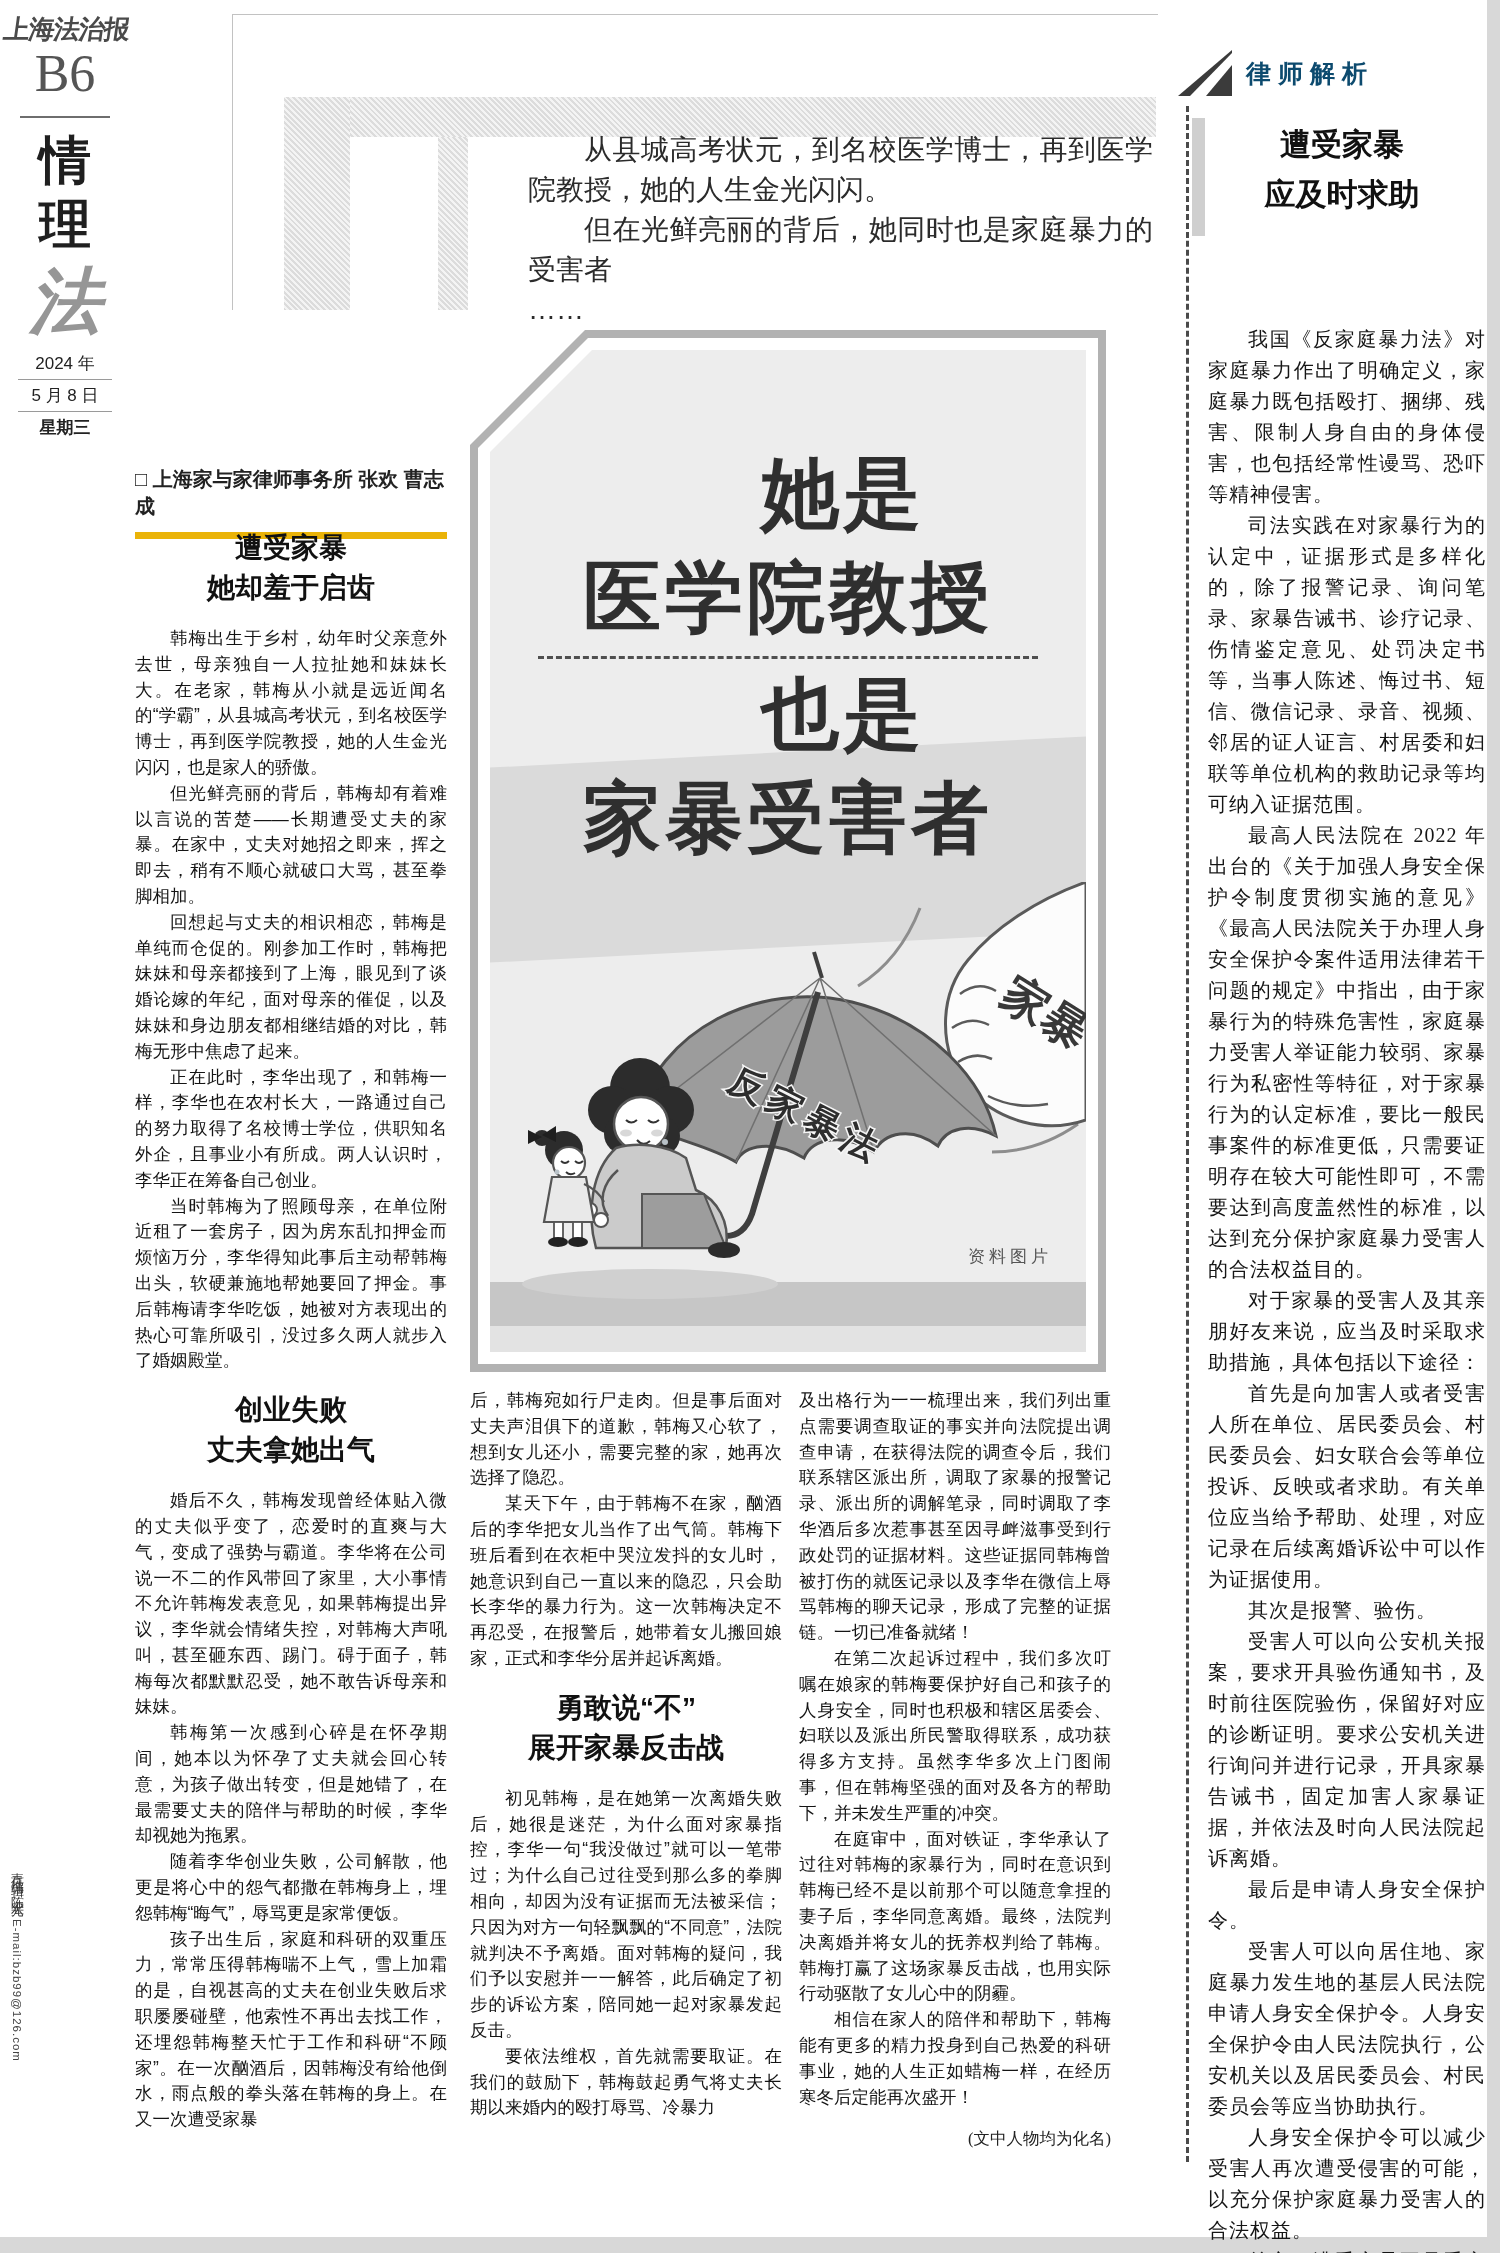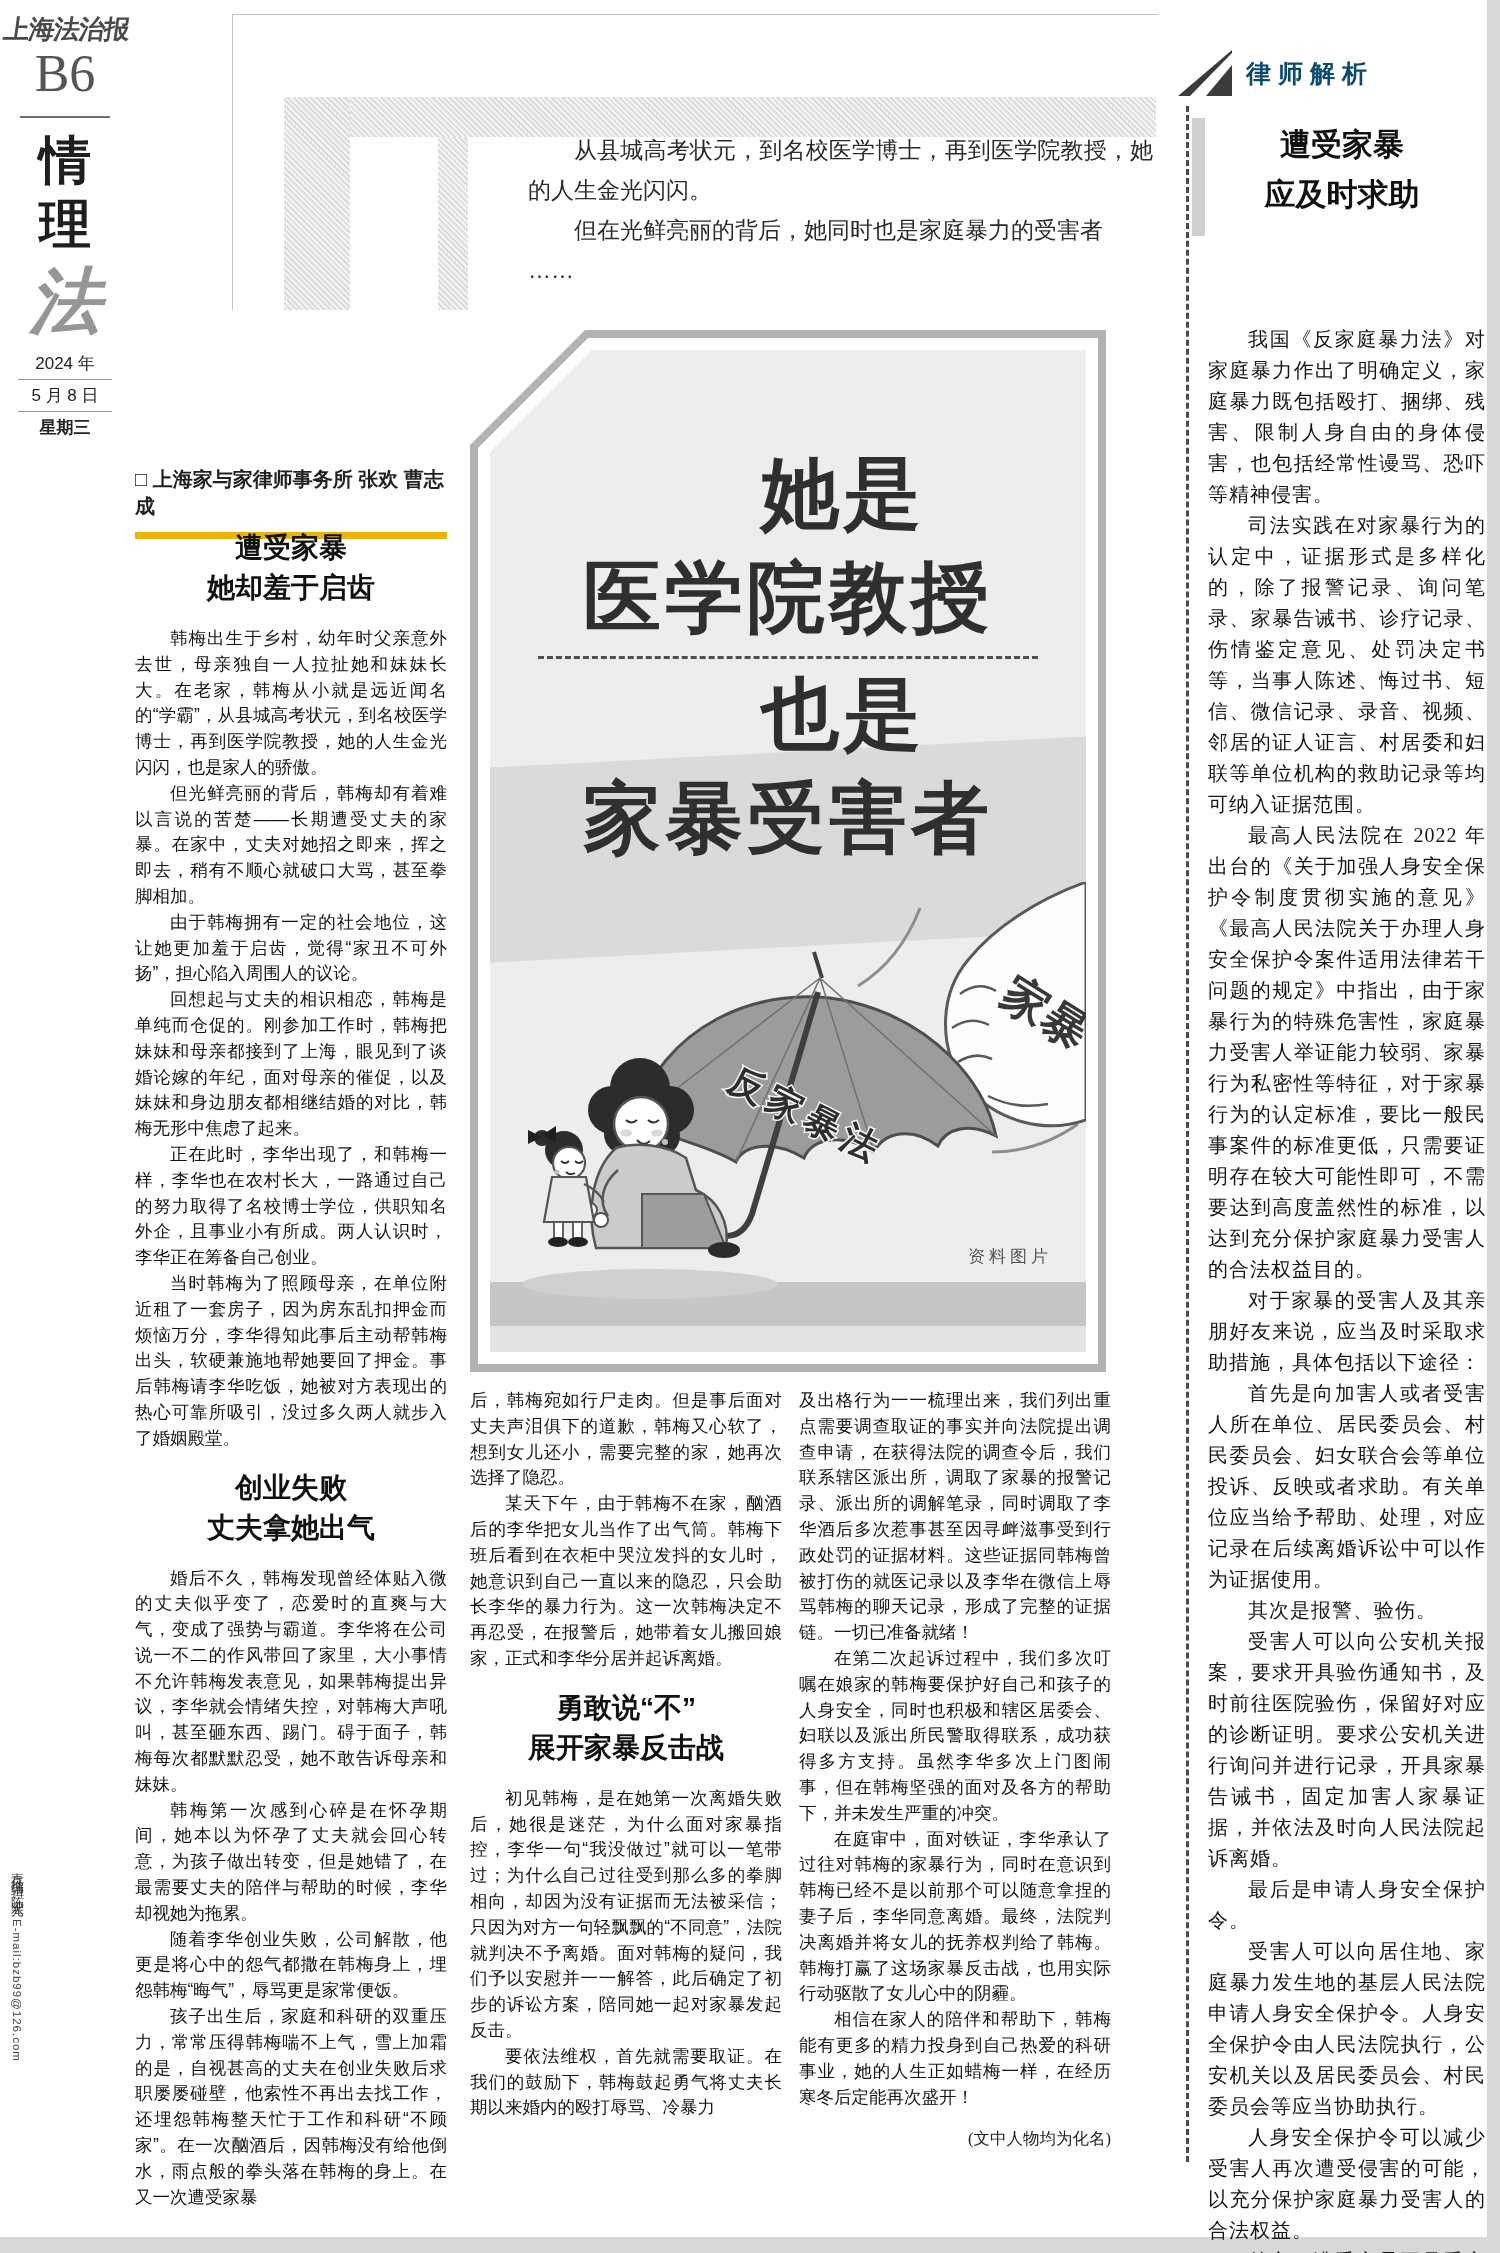--- a/index.html
+++ b/index.html
@@ -28,21 +28,21 @@
     color:#333;letter-spacing:4px;}
   .editor-vert .mail{font-size:11.5px;letter-spacing:1px;color:#444;margin-top:14px;}
 
   
   .intro-topline{left:232px;top:14px;width:926px;border-top:1px solid #c2c2c2;}
   .intro-leftline{left:232px;top:14px;height:296px;border-left:1px solid #c2c2c2;}
   .ht{background:repeating-linear-gradient(45deg,#dcdcdc 0 2px,#f4f4f4 2px 4px);}
   .band-h{left:284px;top:97px;width:872px;height:40px;}
   .band-v1{left:284px;top:97px;width:66px;height:213px;}
   .band-v2{left:438px;top:137px;width:30px;height:173px;}
-  .intro-text{left:528px;top:130px;width:625px;font-size:23px;line-height:40px;color:#2b2b2b;text-align:justify;}
+  .intro-text{left:528px;top:130px;width:625px;font-size:28px;line-height:40px;color:#2b2b2b;text-align:justify;}
   .intro-text p{margin:0;text-indent:2em;}
   .intro-ellipsis{text-indent:0 !important;}
 
   
   .byline{left:135px;top:466px;width:312px;font-size:20px;font-weight:bold;color:#222;
     padding-bottom:12px;border-bottom:7px solid #eab308;}
 
   
   .ncol{position:absolute;width:312px;font-size:17.5px;line-height:25.8px;text-align:justify;color:#141414;}
   #col1{left:135px;top:528px;}
@@ -127,21 +127,20 @@
 
   <div class="abs byline">□ 上海家与家律师事务所 张欢 曹志成</div>
 
   <div class="ncol" id="col1">
     <div class="colhead first">
       <div>遭受家暴</div>
       <div>她却羞于启齿</div>
     </div>
     <p>韩梅出生于乡村，幼年时父亲意外去世，母亲独自一人拉扯她和妹妹长大。在老家，韩梅从小就是远近闻名的“学霸”，从县城高考状元，到名校医学博士，再到医学院教授，她的人生金光闪闪，也是家人的骄傲。</p>
     <p>但光鲜亮丽的背后，韩梅却有着难以言说的苦楚——长期遭受丈夫的家暴。在家中，丈夫对她招之即来，挥之即去，稍有不顺心就破口大骂，甚至拳脚相加。</p>
-    <p>由于韩梅拥有一定的社会地位，这让她更加羞于启齿，觉得“家丑不可外扬”，担心陷入周围人的议论。</p>
     <p>回想起与丈夫的相识相恋，韩梅是单纯而仓促的。刚参加工作时，韩梅把妹妹和母亲都接到了上海，眼见到了谈婚论嫁的年纪，面对母亲的催促，以及妹妹和身边朋友都相继结婚的对比，韩梅无形中焦虑了起来。</p>
     <p>正在此时，李华出现了，和韩梅一样，李华也在农村长大，一路通过自己的努力取得了名校博士学位，供职知名外企，且事业小有所成。两人认识时，李华正在筹备自己创业。</p>
     <p>当时韩梅为了照顾母亲，在单位附近租了一套房子，因为房东乱扣押金而烦恼万分，李华得知此事后主动帮韩梅出头，软硬兼施地帮她要回了押金。事后韩梅请李华吃饭，她被对方表现出的热心可靠所吸引，没过多久两人就步入了婚姻殿堂。</p>
     <div class="colhead">
       <div>创业失败</div>
       <div>丈夫拿她出气</div>
     </div>
     <p>婚后不久，韩梅发现曾经体贴入微的丈夫似乎变了，恋爱时的直爽与大气，变成了强势与霸道。李华将在公司说一不二的作风带回了家里，大小事情不允许韩梅发表意见，如果韩梅提出异议，李华就会情绪失控，对韩梅大声吼叫，甚至砸东西、踢门。碍于面子，韩梅每次都默默忍受，她不敢告诉母亲和妹妹。</p>
     <p>韩梅第一次感到心碎是在怀孕期间，她本以为怀孕了丈夫就会回心转意，为孩子做出转变，但是她错了，在最需要丈夫的陪伴与帮助的时候，李华却视她为拖累。</p>
     <p>随着李华创业失败，公司解散，他更是将心中的怨气都撒在韩梅身上，埋怨韩梅“晦气”，辱骂更是家常便饭。</p>

